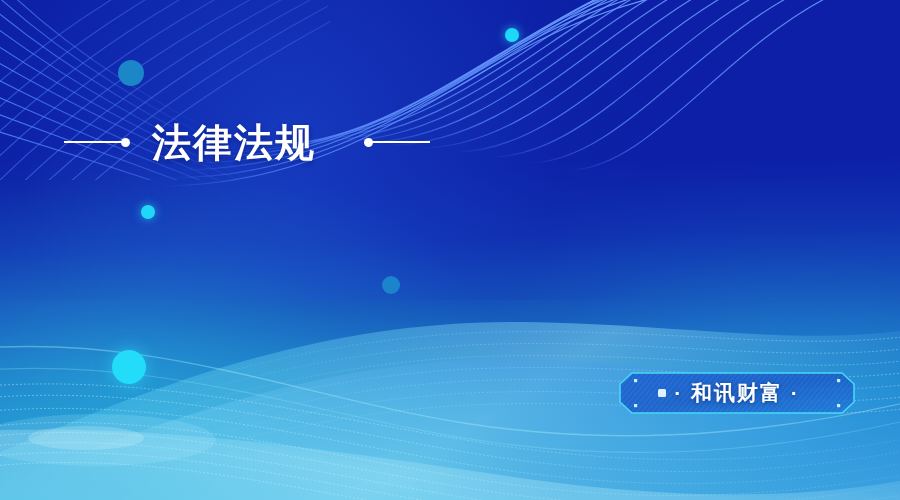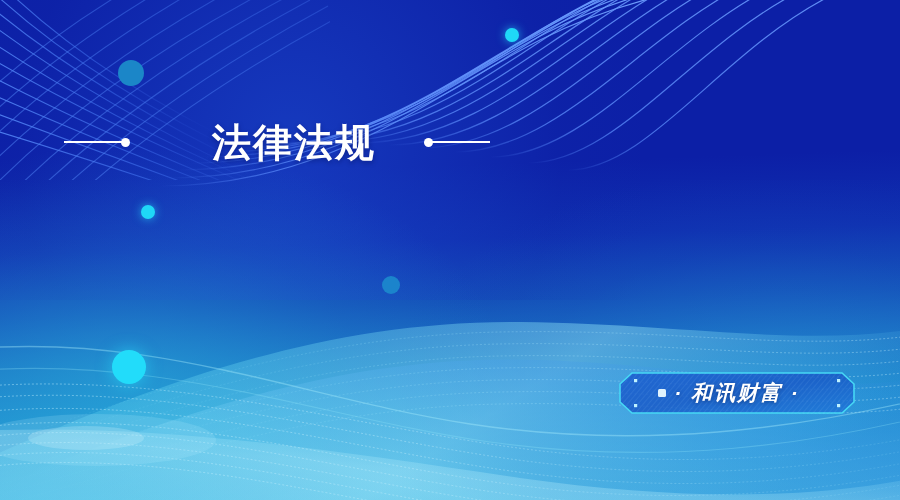--- a/index.html
+++ b/index.html
@@ -60,21 +60,21 @@
   .deco-line-left .dline{margin-right:0;}
   .deco-line-left .ddot{margin-left:-1px;}
   .deco-line-right .ddot{margin-right:-1px;}
 
   .subtitle{
     color:#ffffff;
     font-size:39px;
     font-weight:bold;
     letter-spacing:2px;
     line-height:1;
-    margin:0 48px 0 82px;
+    margin:0 48px 0 22px;
     white-space:nowrap;
     text-shadow:0 2px 5px rgba(4,15,90,.45);
     text-align:right;
   }
 
   .main-title{
     position:absolute;left:0;right:0;top:228px;
     text-align:center;
     color:#ffffff;
     font-size:72px;
@@ -95,21 +95,20 @@
   .badge svg{position:absolute;left:0;top:0;}
   .badge-text{
     position:absolute;inset:0;
     display:flex;align-items:center;justify-content:center;
     color:#ffffff;
     font-size:21px;
     font-weight:bold;
     letter-spacing:2px;
     white-space:nowrap;
     text-shadow:0 1px 4px rgba(0,30,90,.55);
-    font-style:italic;
   }
 
   
   .circle{position:absolute;border-radius:50%;}
 </style>
 </head>
 <body>
 
 <div id="banner">
 

